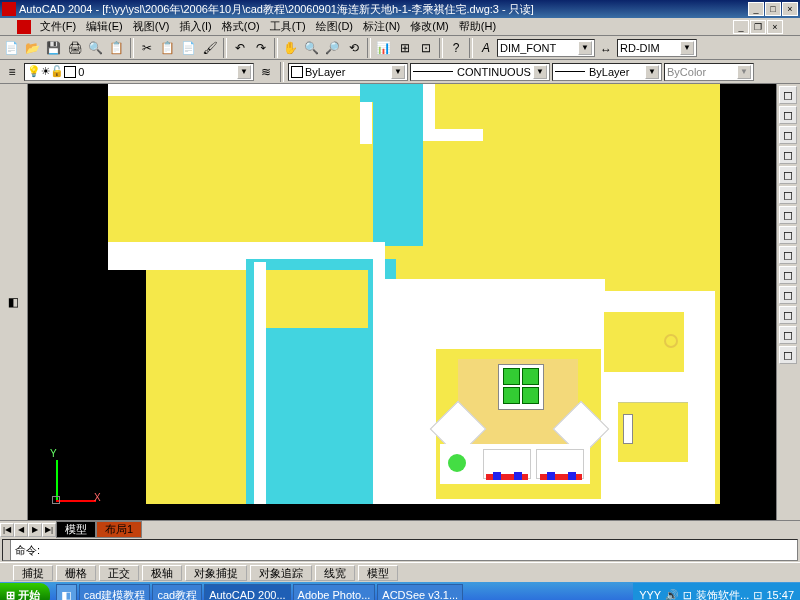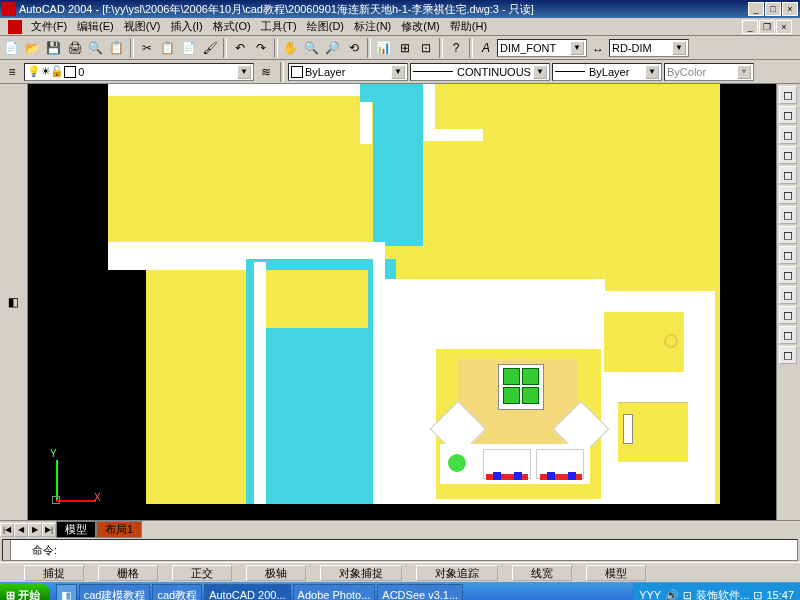--- a/index.html
+++ b/index.html
@@ -2,21 +2,21 @@
 <html><head>
 <meta charset="utf-8">
 <style>
 * { margin:0; padding:0; box-sizing:border-box; font-family:"SimSun",Arial,sans-serif; font-size:11px; }
 body { width:800px; height:600px; background:#d4d0c8; overflow:hidden; position:relative; }
 .titlebar { height:18px; background:linear-gradient(#0a246a,#3a6ea5); color:#fff; display:flex; align-items:center; padding:0 2px; }
 .titlebar .icon { width:14px; height:14px; background:#c00; margin-right:3px; display:inline-block; }
 .titlebar .txt { flex:1; font-size:11px; overflow:hidden; white-space:nowrap; }
 .winbtns { display:flex; gap:1px; }
 .winbtn { width:16px; height:14px; background:#d4d0c8; border:1px solid #fff; font-size:9px; text-align:center; line-height:12px; color:#000; cursor:pointer; }
-.menubar { height:18px; background:#d4d0c8; display:flex; align-items:center; padding:0 8px; border-bottom:1px solid #808080; }
+.menubar { height:18px; background:#d4d0c8; display:flex; align-items:center; padding:0 17px; border-bottom:1px solid #808080; }
 .menubar .mdi-icon { width:14px; height:14px; background:#c00; margin-right:4px; }
 .menuitem { padding:0 5px; cursor:pointer; }
 .mdi-btns { margin-left:auto; display:flex; gap:1px; }
 .toolbar { height:24px; background:#d4d0c8; display:flex; align-items:center; padding:1px 2px; border-bottom:1px solid #808080; gap:1px; }
 .tbtn { width:20px; height:20px; border:1px solid #d4d0c8; display:flex; align-items:center; justify-content:center; cursor:pointer; font-size:12px; }
 .sep { width:4px; height:20px; border-left:1px solid #808080; border-right:1px solid #fff; margin:0 2px; }
 .combo { height:18px; background:#fff; border:1px inset #808080; display:flex; align-items:center; padding:0 2px; font-size:11px; }
 .combo .drop { width:14px; height:14px; background:#d4d0c8; border:1px outset #fff; margin-left:auto; text-align:center; font-size:8px; line-height:12px; cursor:pointer; }
 .layerbar { height:24px; background:#d4d0c8; display:flex; align-items:center; padding:1px 2px; border-bottom:1px solid #808080; gap:2px; }
 .swatch { width:12px; height:12px; display:inline-block; margin-right:2px; }
@@ -31,21 +31,21 @@
 .ucs-box { width:8px; height:8px; border:1px solid #888; position:absolute; left:4px; top:-4px; }
 .ucs-lbl { position:absolute; color:#fff; font-size:10px; }
 .layout-tabs { height:18px; background:#d4d0c8; display:flex; align-items:center; border-top:1px solid #808080; }
 .lt-btn { width:14px; height:14px; border:1px outset #fff; text-align:center; font-size:8px; line-height:12px; cursor:pointer; background:#d4d0c8; }
 .lt-tab { padding:0 8px; border:1px solid #808080; background:#fff; font-size:11px; cursor:pointer; }
 .lt-tab.active { background:#000; color:#fff; }
 .cmdline { height:22px; background:#fff; border:1px inset #808080; margin:1px 2px; display:flex; align-items:center; }
 .cmdgrip { width:8px; background:#d4d0c8; height:100%; border-right:1px solid #808080; }
 .statusbar { height:20px; background:#d4d0c8; display:flex; align-items:center; border-top:1px solid #fff; }
 .coord { width:220px; border:1px inset #808080; padding:0 4px; height:16px; line-height:14px; background:#d4d0c8; }
-.sbtn { border:1px outset #fff; padding:0 18px; height:16px; line-height:14px; margin-left:14px; cursor:pointer; font-size:11px; }
+.sbtn { border:1px outset #fff; padding:0 8px; height:16px; line-height:14px; margin-left:3px; cursor:pointer; font-size:11px; }
 .taskbar { height:26px; background:linear-gradient(#3e9bde,#245edb); display:flex; align-items:center; }
 .start { height:24px; background:linear-gradient(#3c0,#060); color:#fff; padding:0 10px 0 6px; border-radius:0 10px 10px 0; display:flex; align-items:center; font-weight:bold; cursor:pointer; }
 .task { height:22px; background:#3a7fd5; border:1px solid #2a5fa5; color:#fff; margin-left:2px; padding:0 4px; display:flex; align-items:center; font-size:11px; cursor:pointer; max-width:100px; overflow:hidden; white-space:nowrap; }
 .tray { margin-left:auto; background:#1a91dc; height:24px; display:flex; align-items:center; padding:0 6px; color:#fff; font-size:11px; gap:4px; }
 .fp { position:absolute; }
 </style>
 </head>
 <body>
 
 <div class="titlebar">
@@ -98,21 +98,21 @@
   <div class="tbtn">🔎</div>
   <div class="tbtn">⟲</div>
   <div class="sep"></div>
   <div class="tbtn">📊</div>
   <div class="tbtn">⊞</div>
   <div class="tbtn">⊡</div>
   <div class="sep"></div>
   <div class="tbtn">?</div>
   <div class="sep"></div>
   <div class="tbtn" style="font-style:italic">A</div>
-  <div class="combo" style="width:90px">
+  <div class="combo" style="width:98px">
     <span>DIM_FONT</span>
     <span class="drop">▼</span>
   </div>
   <div class="tbtn">↔</div>
   <div class="combo" style="width:80px">
     <span>RD-DIM</span>
     <span class="drop">▼</span>
   </div>
 </div>
 
@@ -225,21 +225,21 @@
   <div class="lt-btn">|◀</div>
   <div class="lt-btn">◀</div>
   <div class="lt-btn">▶</div>
   <div class="lt-btn">▶|</div>
   <div class="lt-tab active">模型</div>
   <div class="lt-tab" style="background:#c2410c">布局1</div>
 </div>
 
 <div class="cmdline">
   <div class="cmdgrip"></div>
-  <span style="padding:0 21px">命令:</span>
+  <span style="padding:0 4px">命令:</span>
 </div>
 
 <div class="statusbar">
   <div style="flex:0 0 10px"></div>
   <div class="sbtn">捕捉</div>
   <div class="sbtn">栅格</div>
   <div class="sbtn">正交</div>
   <div class="sbtn">极轴</div>
   <div class="sbtn">对象捕捉</div>
   <div class="sbtn">对象追踪</div>

